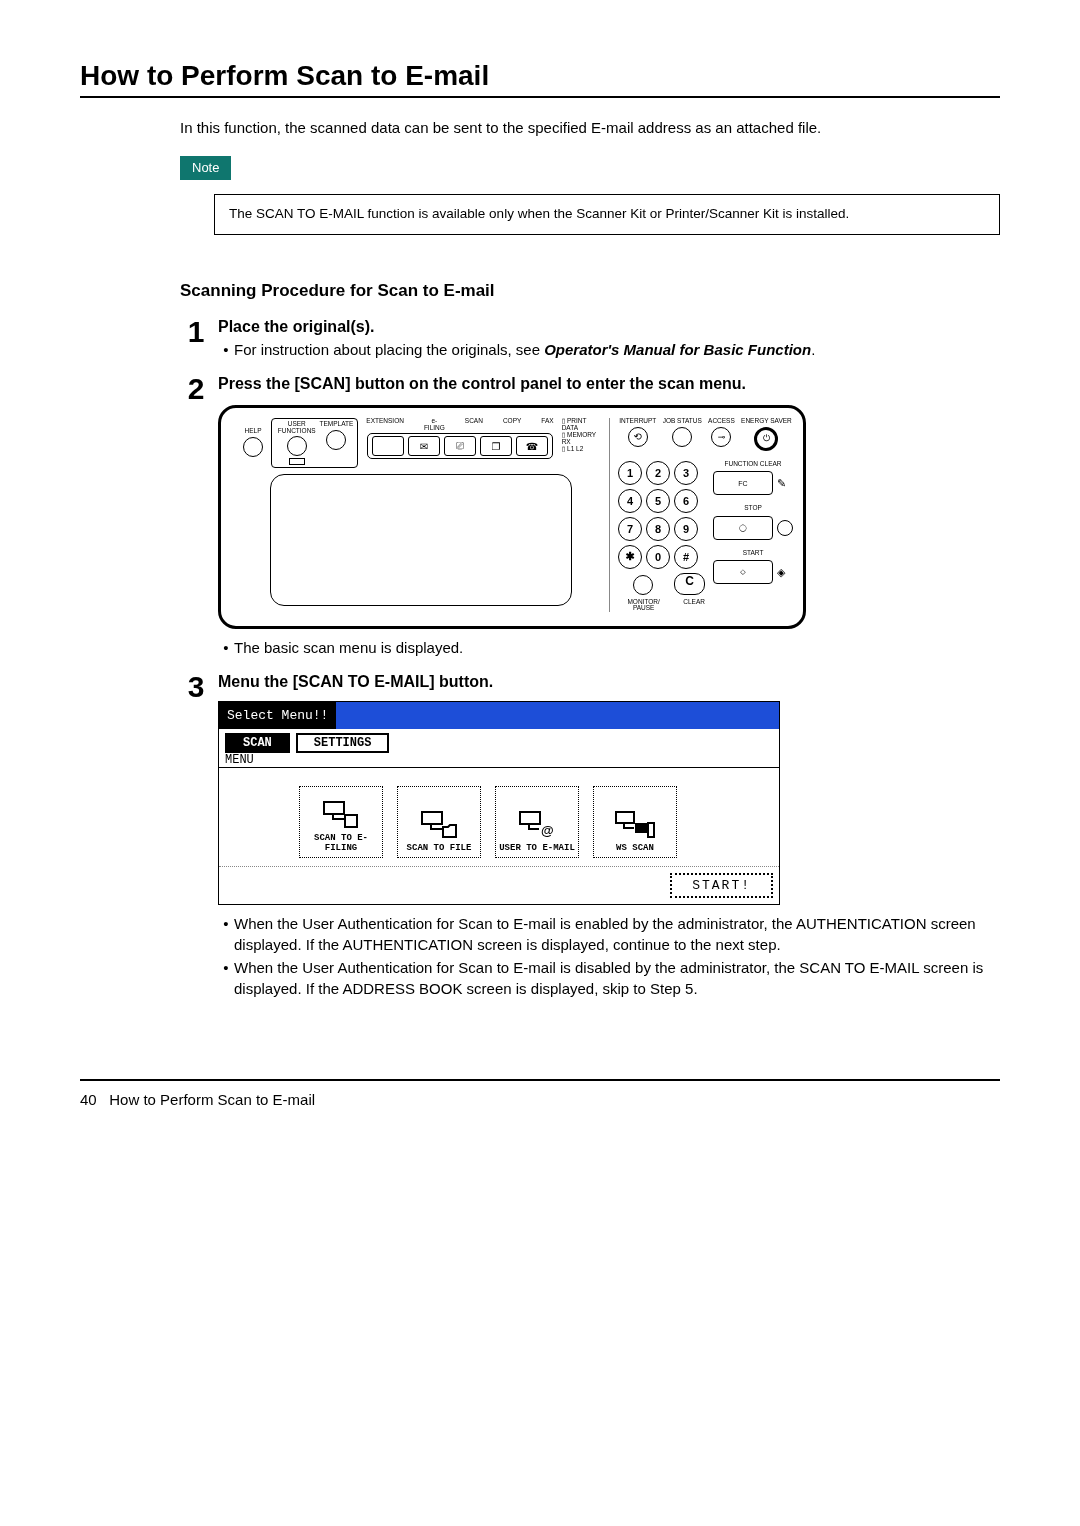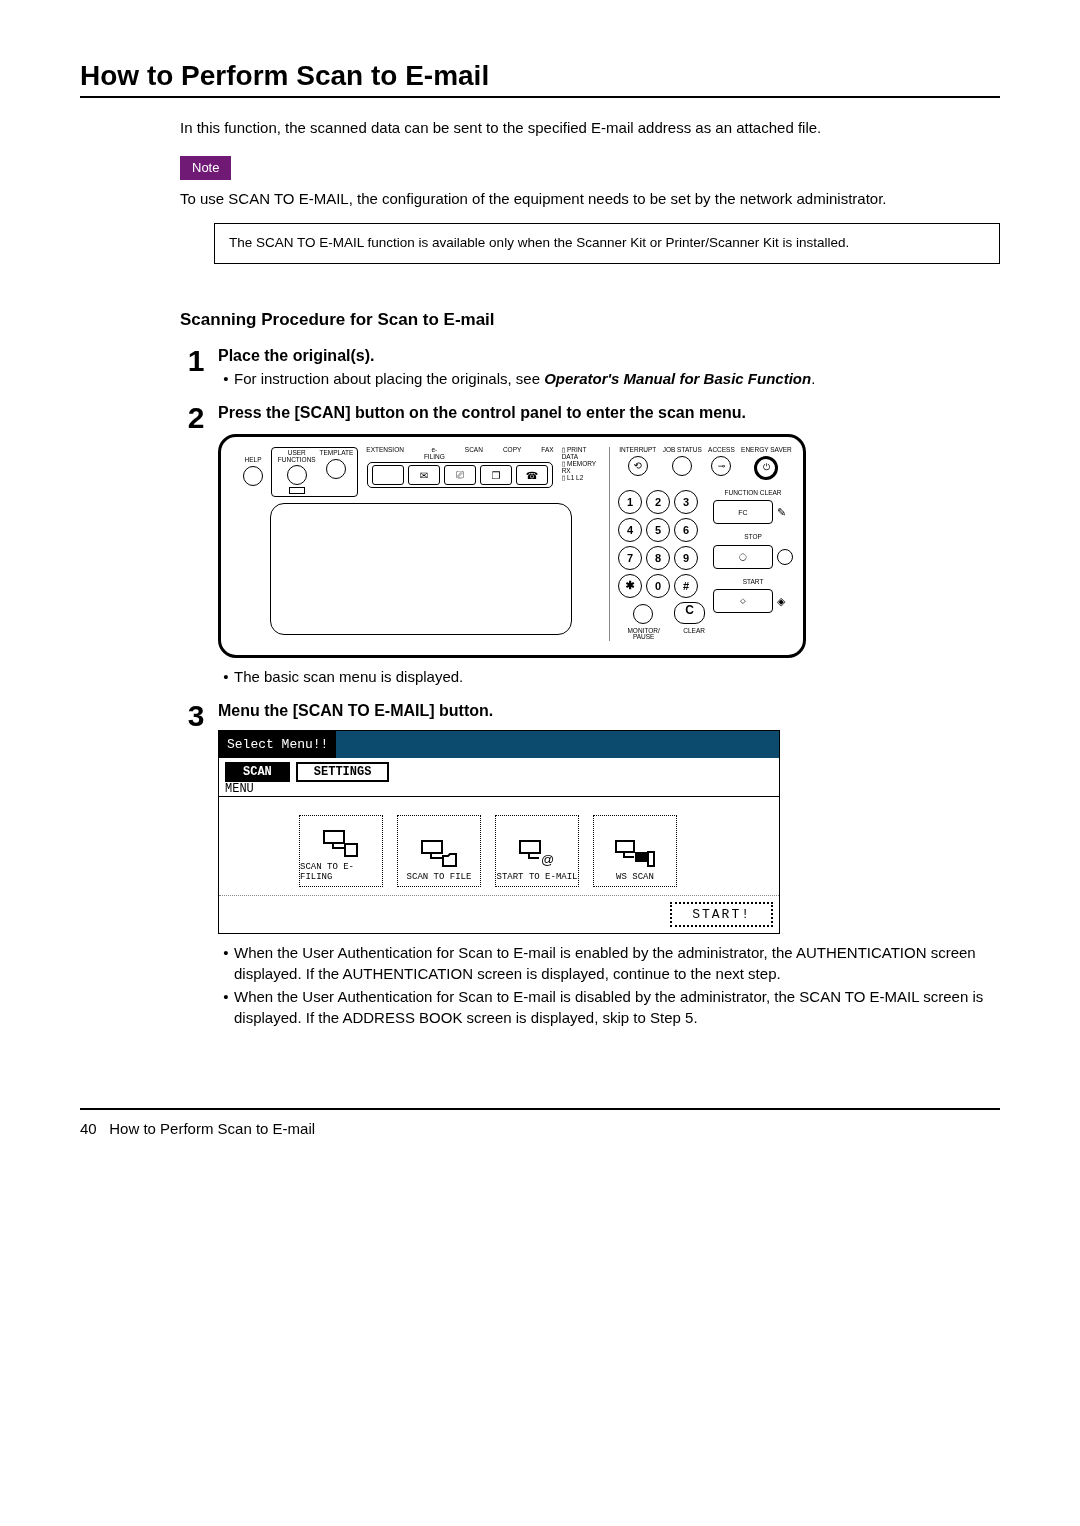--- a/index.html
+++ b/index.html
@@ -33,21 +33,21 @@
     border-bottom: 2px solid #000;
   }
   .body-text {
     margin-left: 100px;
     margin-top: 18px;
     font-size: 15px;
     line-height: 1.4;
   }
   .note-label {
     display: inline-block;
-    background: #701a75;
+    background: #0f766e;
     color: #fff;
     font-size: 13px;
     padding: 3px 12px;
     margin-top: 18px;
   }
   .info-box {
     border: 1px solid #000;
     padding: 10px 14px;
     margin-top: 14px;
     font-size: 13.5px;
@@ -139,36 +139,36 @@
   
   .ts-fig {
     width: 560px;
     border: 1px solid #000;
     margin: 8px 0;
     font-family: "Courier New", monospace;
     font-size: 13px;
     background: #fff;
   }
   .ts-top { padding: 6px 8px; color: #fff; background: #000; display:inline-block; margin:0;}
-  .ts-header { background:#0c4a6e; }
+  .ts-header { background:#1d4ed8; }
   .ts-tabs { display: flex; gap: 6px; padding: 4px 6px 0 6px; }
   .ts-tab {
     border: 2px solid #000; padding: 1px 16px; font-weight: bold;
     background: #000; color: #fff; font-size: 12px;
   }
   .ts-tab.inactive { background: #fff; color: #000; }
   .ts-menu-label { padding: 0 6px; font-size: 12px; }
   .ts-body {
     border-top: 1px solid #000; padding: 18px 10px 8px 80px;
     display: flex; gap: 14px;
   }
   .ts-option {
     border: 1.5px dotted #000; width: 82px; height: 66px;
     display: flex; flex-direction: column; align-items: center; justify-content: flex-end;
-    font-size: 9px; padding-bottom: 4px; gap:4px;
+    font-size: 9px; text-align: center; padding-bottom: 4px; gap:4px;font-weight:bold;
   }
   .ts-option svg { margin-top:4px; }
   .ts-footer {
     border-top: 1px dotted #888; padding: 6px; display: flex; justify-content: flex-end;
   }
   .ts-scan-btn {
     border: 2px dotted #000; padding: 3px 20px; font-size: 13px; letter-spacing: 2px;
   }
 
   .footer {
@@ -183,21 +183,20 @@
 <body>
 
 <div class="page">
 
   <h1 class="title">How to Perform Scan to E-mail</h1>
 
   <div class="body-text">
     <div>In this function, the scanned data can be sent to the specified E-mail address as an attached file.</div>
 
     <div class="note-label">Note</div>
-    <div style="margin-top:8px;">To use SCAN TO E-MAIL, the configuration of the equipment needs to be set by the network administrator.</div>
 
     <div class="info-box">The SCAN TO E-MAIL function is available only when the Scanner Kit or Printer/Scanner Kit is installed.</div>
 
     <div class="subheading">Scanning Procedure for Scan to E-mail</div>
   </div>
 
   <div class="steps-wrap">
 
     <div class="step">
       <div class="step-num">1</div>
@@ -366,21 +365,21 @@
                   <path d="M22 16 h5 l2 -2 h6 v12 h-13 z" fill="none" stroke="#000" stroke-width="2"></path>
                 </svg>
               <span>SCAN TO FILE</span>
             </div>
             <div class="ts-option">
               <svg width="36" height="28">
                   <rect x="1" y="1" width="20" height="12" fill="none" stroke="#000" stroke-width="2"></rect>
                   <path d="M10 13 v5 h10" fill="none" stroke="#000" stroke-width="2"></path>
                   <text x="22" y="24" font-size="13" font-family="Arial">@</text>
                 </svg>
-              <span>START TO E-MAIL</span>
+              <span>USER TO E-MAIL</span>
             </div>
             <div class="ts-option">
               <svg width="40" height="28">
                   <rect x="1" y="1" width="18" height="11" fill="none" stroke="#000" stroke-width="2"></rect>
                   <path d="M9 12 v5 h10" fill="none" stroke="#000" stroke-width="2"></path>
                   <rect x="20" y="12" width="12" height="10" fill="#000"></rect>
                   <rect x="33" y="12" width="6" height="14" fill="none" stroke="#000" stroke-width="2"></rect>
                 </svg>
               <span>WS SCAN</span>
             </div>

